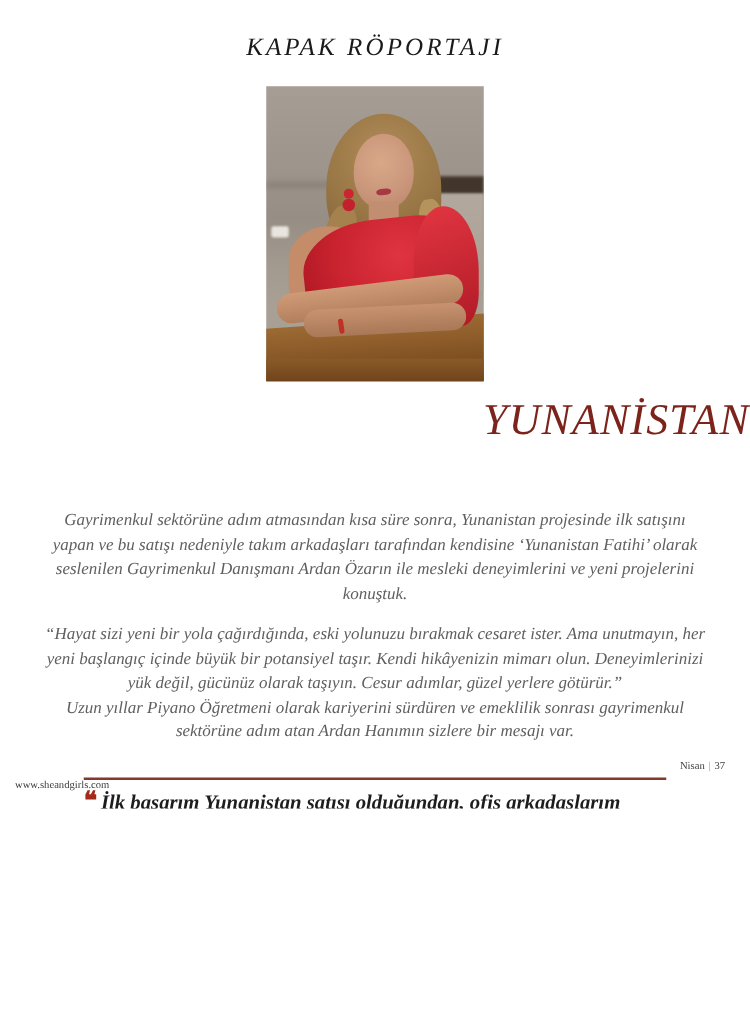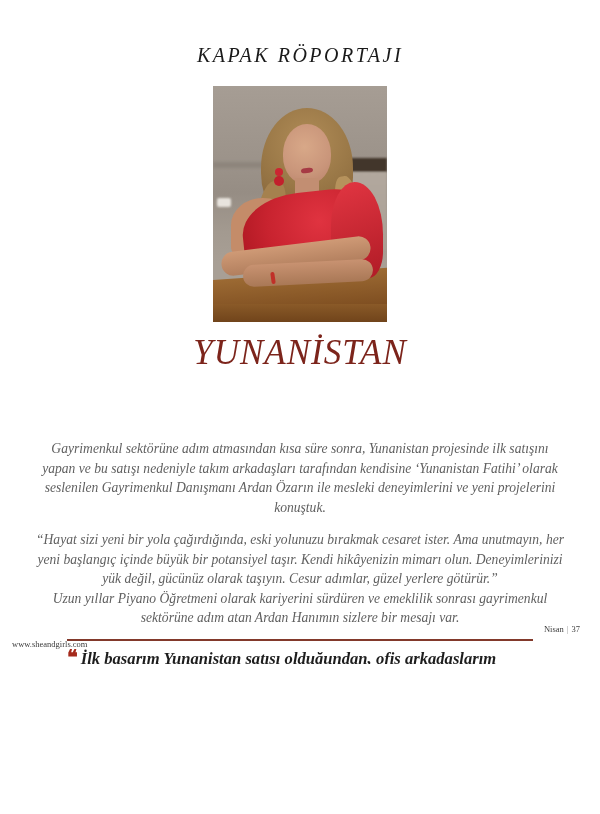--- a/index.html
+++ b/index.html
@@ -1,17 +1,17 @@
 <!DOCTYPE html>
 <html><head>
 <meta charset="utf-8">
 <style>
   html,body{margin:0;padding:0;}
   body{background:#ffffff;font-family:"Liberation Serif", serif;}
-  .page{position:relative;width:600px;height:647px;background:#ffffff;overflow:hidden;margin:17px auto;}
+  .page{position:relative;width:600px;height:647px;background:#ffffff;overflow:hidden;margin:0 auto;}
 
   
   .kicker{position:absolute;top:27px;left:0;width:100%;text-align:center;
     font-style:italic;font-size:20px;letter-spacing:2.5px;color:#1a1a1a;}
 
   
   .photo{position:absolute;left:213px;top:69px;width:174px;height:236px;overflow:hidden;
     background:linear-gradient(180deg,#a69d94 0%,#9b9289 34%,#968d84 45%,#a39a90 62%,#a89f95 75%);}
   .photo *{position:absolute;}
   .ph-band{top:72px;left:50%;right:0;height:14px;background:#42362b;filter:blur(1.2px);}
@@ -38,26 +38,26 @@
     background:radial-gradient(circle at 60% 35%,#e03340 0%,#c8232f 55%,#a8151f 100%);transform:rotate(-6deg);}
   .ph-sleeve{left:118px;top:96px;width:52px;height:96px;border-radius:50% 60% 30% 30%;
     background:linear-gradient(160deg,#e23642,#b01b26);}
   .ph-arm{left:8px;top:158px;width:150px;height:24px;border-radius:14px;
     background:linear-gradient(180deg,#cf9a76,#b27f5e);transform:rotate(-7deg);}
   .ph-arm2{left:30px;top:176px;width:130px;height:22px;border-radius:12px;
     background:linear-gradient(180deg,#c89271,#a97856);transform:rotate(-3deg);}
   .ph-bracelet{left:58px;top:186px;width:4px;height:12px;border-radius:2px;background:#c03028;transform:rotate(-8deg);}
 
   
-  .title{position:absolute;top:316px;left:0;width:100%;text-align:center;
+  .title{position:absolute;top:316px;left:0;width:100%;text-align:right;
     font-style:italic;font-weight:normal;font-size:35px;line-height:40px;
     letter-spacing:1px;color:#7c241b;margin:0;}
 
   
-  .copy{position:absolute;top:422px;left:35px;width:530px;text-align:center;
+  .copy{position:absolute;top:406px;left:35px;width:530px;text-align:center;
     font-style:italic;font-size:13.6px;line-height:19.5px;color:#5f5f5f;}
   .copy p{margin:0;}
   .copy p.intro{margin-bottom:13px;}
 
   
   .pullquote{position:absolute;top:622px;left:67px;width:466px;text-align:left;}
   .rule{height:2px;background:#82392b;width:100%;}
   .pq-text{margin:7px 0;font-weight:bold;font-style:italic;font-size:16.6px;line-height:21px;color:#1d1d1d;}
   .qmark{color:#a52a1c;font-style:normal;font-size:20px;line-height:0;}
   .qmark.open{margin-right:3px;}

